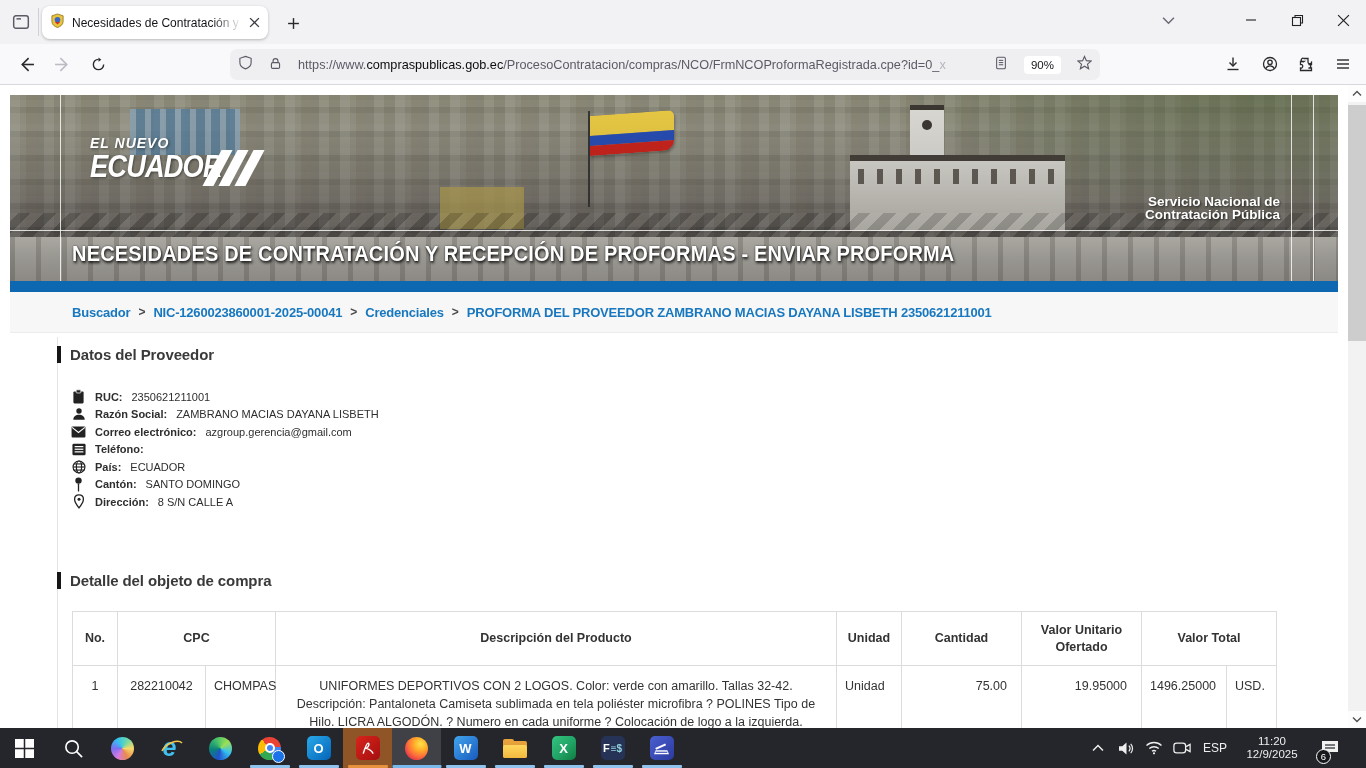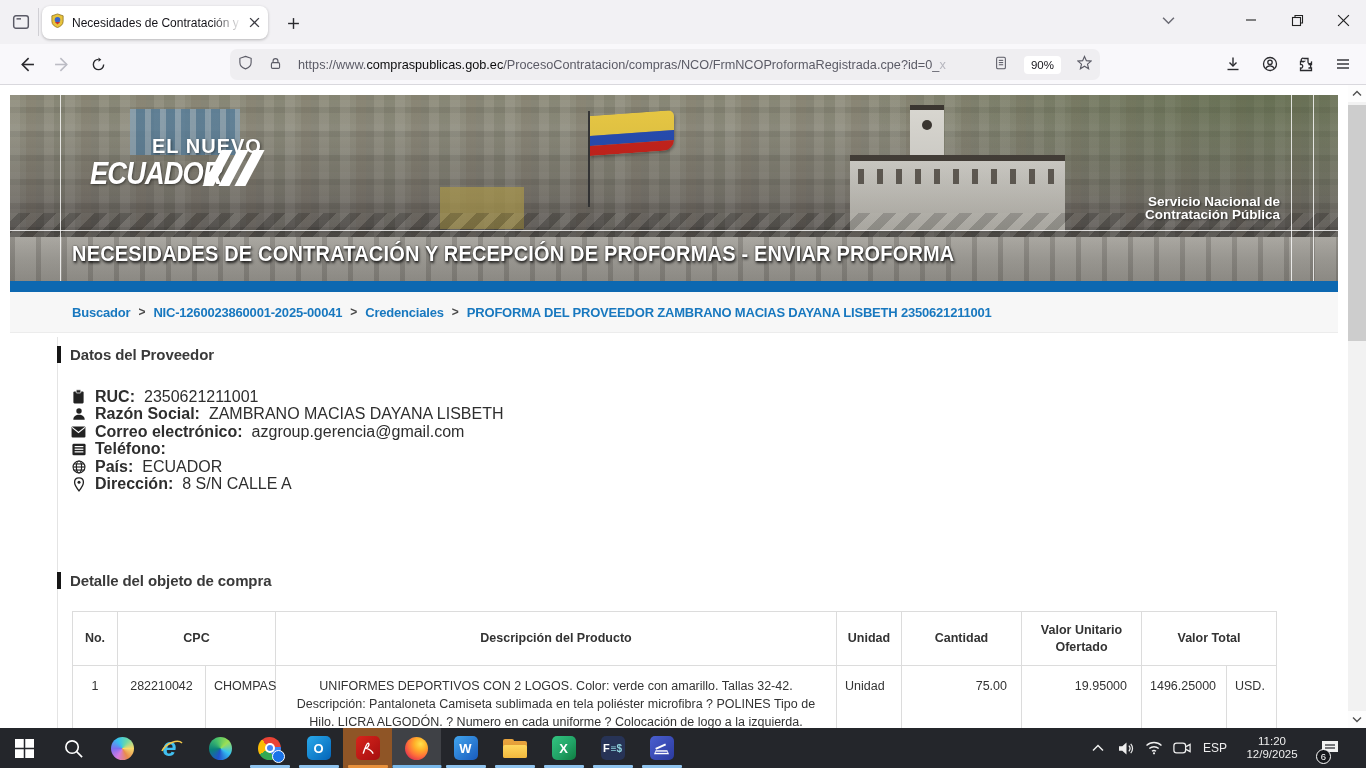--- a/index.html
+++ b/index.html
@@ -45,41 +45,41 @@
     opacity:.9;background-image:repeating-linear-gradient(-45deg,rgba(0,0,0,.18) 0 9px,rgba(255,255,255,.07) 9px 18px)}
   .bn-front{position:absolute;left:0;top:142px;width:1328px;height:44px;background:linear-gradient(#d6d3ca,#b4b1a8)}
   .bn-front::after{content:"";position:absolute;inset:0;opacity:.35;
     background:repeating-linear-gradient(90deg,rgba(60,55,48,.6) 0 5px,transparent 5px 26px)}
   .flagpole{position:absolute;left:578px;top:16px;width:2px;height:96px;background:#3a3a3a}
   .flag{position:absolute;left:580px;top:18px;width:84px;height:40px;transform:skewY(-4deg);border-radius:0 6px 10px 0;overflow:hidden;box-shadow:1px 2px 3px rgba(0,0,0,.3)}
   .flag .y{height:50%;background:#f8d648}.flag .b{height:25%;background:#2a52be}.flag .r{height:25%;background:#d6261e}
   .bn-shade{position:absolute;inset:0;background:linear-gradient(180deg,rgba(0,0,0,.06),rgba(10,10,14,.24) 88%)}
   .gridline{position:absolute;background:rgba(255,255,255,.8)}
   .logo{position:absolute;left:80px;top:40px;color:#fff;text-shadow:1px 1px 3px rgba(0,0,0,.5)}
-  .logo-top{font-size:20px;font-weight:bold;letter-spacing:1px;margin-left:62px}
+  .logo-top{font-size:14px;font-weight:bold;font-style:italic;letter-spacing:1px;}
   .logo-main{font-size:31px;font-weight:800;font-style:italic;letter-spacing:-1px;line-height:1;display:inline-block;transform:scaleX(.88);transform-origin:left}
   .stripes{position:absolute;left:122px;top:15px;display:flex;gap:5px}
   .stripes i{display:block;width:11px;height:36px;background:#fff;transform:skewX(-28deg)}
   .org{position:absolute;right:58px;top:100px;text-align:right;color:#fff;font-size:13.5px;font-weight:bold;line-height:13px;text-shadow:1px 1px 2px rgba(0,0,0,.55)}
   .pagetitle{position:absolute;left:62px;top:147px;font-size:21.5px;font-weight:bold;color:#fff;white-space:nowrap;
     transform:scaleX(.93);transform-origin:left;letter-spacing:.2px;text-shadow:1px 2px 3px rgba(0,0,0,.85),0 0 2px rgba(0,0,0,.6)}
   .bluebar{position:absolute;left:10px;top:196px;width:1328px;height:11px;background:#0d68b1}
 
   
   .crumbbar{position:absolute;left:10px;top:207px;width:1328px;height:41px;background:#f7f7f7;border-bottom:1px solid #ececec;display:flex;align-items:center;padding-left:62px;gap:8px}
   .crumb{font-size:13px;font-weight:bold;color:#1878bf;letter-spacing:-.2px;white-space:nowrap}
   .crumb-sep{font-size:12px;font-weight:bold;color:#4a4a4a}
 
   
   .content-line{position:absolute;left:57px;top:252px;width:1px;height:391px;background:#e4e4e4}
   .sec-head{position:absolute;left:57px;display:flex;align-items:center;gap:9px}
   .sec-bar{width:4px;height:17px;background:#161616}
   .sec-title{font-size:15px;font-weight:bold;color:#3a3a3a;letter-spacing:-.1px}
   .fields{position:absolute;left:71px;top:303px}
-  .frow{display:flex;align-items:center;height:17.5px;font-size:16px;color:#2e2e2e}
+  .frow{display:flex;align-items:center;height:17.5px;font-size:11px;color:#2e2e2e}
   .ficon{width:15px;height:15px;margin-right:9px;display:flex;align-items:center;justify-content:center}
   .flabel{font-weight:bold;margin-right:9px;white-space:nowrap}
   .fvalue{white-space:nowrap}
 
   
   table.purchase{position:absolute;left:72px;top:526px;width:1204px;border-collapse:collapse;font-size:12.5px;color:#333;table-layout:fixed}
   table.purchase th{border:1px solid #dcdcdc;font-weight:bold;text-align:center;vertical-align:middle;height:54px;padding:4px 6px;line-height:1.35;background:#fff}
   table.purchase td{border:1px solid #dcdcdc;vertical-align:top;padding:11px 8px;line-height:1.45;background:#fff}
   .ta-c{text-align:center}.ta-r{text-align:right}.ta-l{text-align:left}
 
@@ -341,20 +341,30 @@
             <svg width="14" height="14" viewBox="0 0 16 16" fill="none" stroke="#222" stroke-width="1.3">
               <circle cx="8" cy="8" r="6.8"></circle>
               <ellipse cx="8" cy="8" rx="3" ry="6.8"></ellipse>
               <line x1="1.2" y1="8" x2="14.8" y2="8"></line>
               <line x1="2" y1="4.5" x2="14" y2="4.5"></line>
               <line x1="2" y1="11.5" x2="14" y2="11.5"></line>
             </svg>
           </span>
         <span class="flabel">País:</span>
         <span class="fvalue">ECUADOR</span>
+      </div>
+      <div class="frow">
+        <span class="ficon">
+            <svg width="9" height="15" viewBox="0 0 9 16" fill="#222">
+              <circle cx="4.5" cy="3.8" r="3.4"></circle>
+              <rect x="3.8" y="7" width="1.4" height="8.5" rx="0.7"></rect>
+            </svg>
+          </span>
+        <span class="flabel">Cantón:</span>
+        <span class="fvalue">SANTO DOMINGO</span>
       </div>
       <div class="frow">
         <span class="ficon">
             <svg width="12" height="15" viewBox="0 0 12 16" fill="none" stroke="#222" stroke-width="1.4">
               <path d="M6 1 C3.2 1 1.3 3 1.3 5.7 C1.3 9.2 6 14.8 6 14.8 C6 14.8 10.7 9.2 10.7 5.7 C10.7 3 8.8 1 6 1 Z"></path>
               <circle cx="6" cy="5.6" r="1.6" fill="#222" stroke="none"></circle>
             </svg>
           </span>
         <span class="flabel">Dirección:</span>
         <span class="fvalue">8 S/N CALLE A</span>

